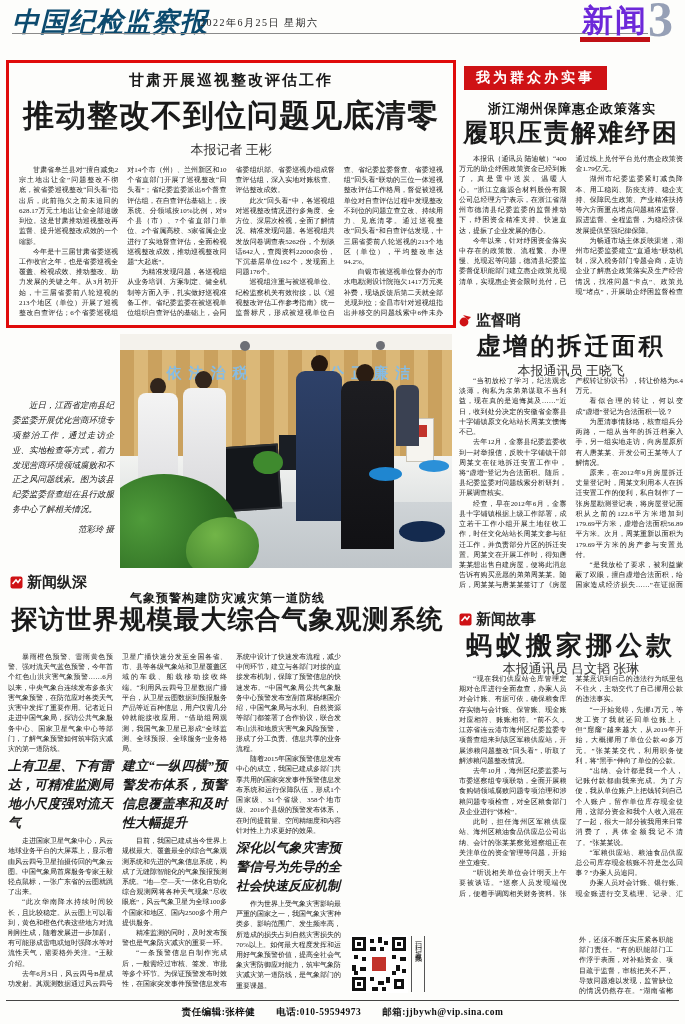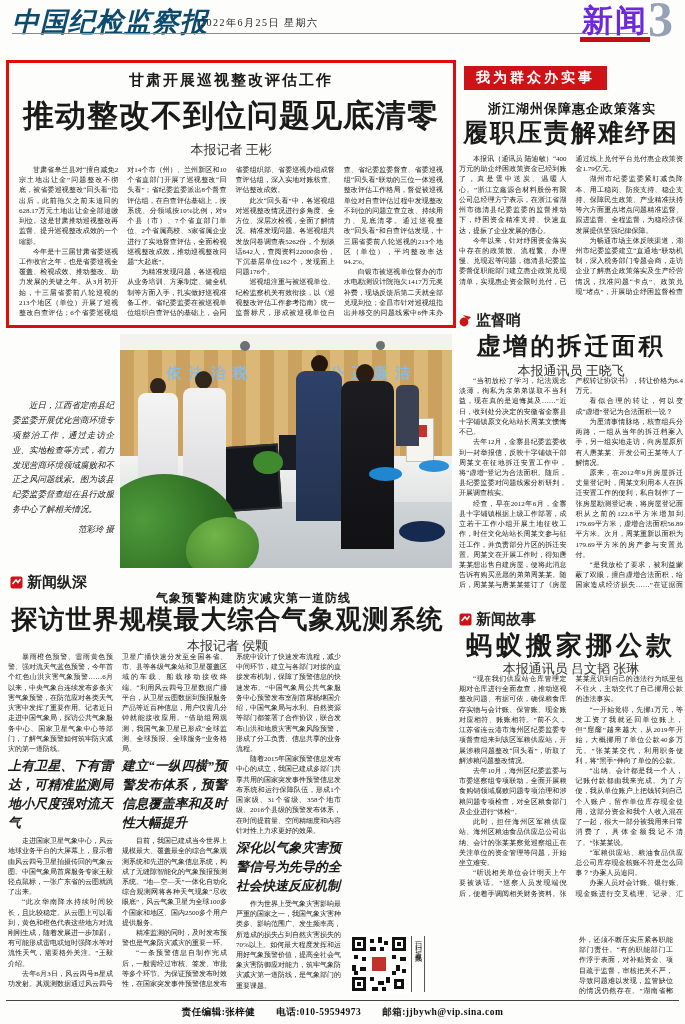--- a/index.html
+++ b/index.html
@@ -45,21 +45,21 @@
   .continuation p{margin:9px;text-indent:0;}
   
   .photo-caption{left:12px;top:398px;width:102px;font-size:8.5px;font-style:italic;line-height:1.75;text-align:justify;}
   .photo-caption .cap{text-indent:2em;margin:0;}
   .photo-credit{text-align:right;margin-top:5px;font-style:italic;}
   .photo{left:120px;top:334px;width:332px;height:234px;overflow:hidden;background:#e9e6df;}
   .photo .ph{position:absolute;}
   .wall-text{font-size:15px;font-weight:bold;color:#86bce4;letter-spacing:7px;white-space:nowrap;}
   
   .depth-badge{left:10px;top:573px;display:flex;align-items:center;gap:4px;font-size:15px;font-weight:bold;color:#222;}
-  .depth-kicker{left:0;top:590px;width:455px;font-size:12px;letter-spacing:1px;padding-left:26px;}
+  .depth-kicker{left:0;top:590px;width:455px;font-size:12px;letter-spacing:1px;}
   .depth-headline{left:0;top:602px;width:455px;font-size:26px;letter-spacing:1px;}
   .depth-byline{left:0;top:637px;width:455px;}
   .depth-body{left:8px;top:652px;width:447px;height:343px;columns:4;column-gap:9px;}
   
   .qr-block{left:350px;top:932px;width:86px;height:64px;background:#fdfdfb;display:flex;align-items:center;gap:3px;}
   .qr-caption{writing-mode:vertical-rl;font-size:7px;letter-spacing:2px;height:56px;border-left:1px solid #555;border-right:1px solid #555;padding:0 1px;color:#222;}
   .footer-rule{left:6px;top:1000px;width:673px;height:1px;background:#444;}
   .footer{left:0;top:1006px;width:685px;text-align:center;font-size:9.5px;font-weight:bold;color:#111;letter-spacing:.5px;}
   .footer span{margin:0 9px;}
   .badge-icon{display:inline-block;line-height:0;}
@@ -160,21 +160,20 @@
     <span class="badge-icon">
       <svg width="13" height="13" viewBox="0 0 13 13">
           <rect x="0.5" y="0.5" width="12" height="12" rx="2" fill="#cf1215"></rect>
           <path d="M2.5 8 L6 4 L8 6.5 L10.5 3" stroke="#fff" stroke-width="1.6" fill="none"></path>
         </svg>
     </span>
     <span>新闻纵深</span>
   </div>
   <div class="abs kicker depth-kicker">气象预警构建防灾减灾第一道防线</div>
   <div class="abs headline depth-headline">探访世界规模最大综合气象观测系统</div>
-  <div class="abs byline depth-byline">本报记者 侯颗</div>
   <div class="abs body-text depth-body">
       <p>暴雨橙色预警、雷雨黄色预警、强对流天气蓝色预警，今年首个红色山洪灾害气象预警……6月以来，中央气象台连续发布多条灾害气象预警，在防范应对各类天气灾害中发挥了重要作用。记者近日走进中国气象局，探访公共气象服务中心、国家卫星气象中心等部门，了解气象预警如何筑牢防灾减灾的第一道防线。</p>
       <p class="sub">上有卫星、下有雷达，可精准监测局地小尺度强对流天气</p>
       <p>走进国家卫星气象中心，风云地球业务平台的大屏幕上，显示着由风云四号卫星拍摄传回的气象云图。中国气象局首席服务专家王毅轻点鼠标，一张广东省的云图就跳了出来。</p>
       <p>“此次华南降水持续时间较长，且比较稳定。从云图上可以看到，黄色和橙色代表这些地方对流刚刚生成，随着发展进一步加剧，有可能形成雷电或短时强降水等对流性天气，需要格外关注。”王毅介绍。</p>
       <p>去年6月3日，风云四号B星成功发射。其观测数据通过风云四号卫星广播快速分发至全国各省、市、县等各级气象站和卫星覆盖区域的车载、船载移动接收终端。“利用风云四号卫星数据广播平台，从卫星云图数据到预报服务产品等近百种信息，用户仅需几分钟就能接收应用。”借助组网观测，我国气象卫星已形成“全球监测、全球预报、全球服务”业务格局。</p>
       <p class="sub">建立“一纵四横”预警发布体系，预警信息覆盖率和及时性大幅提升</p>
       <p>目前，我国已建成当今世界上规模最大、覆盖最全的综合气象观测系统和先进的气象信息系统，构成了无缝隙智能化的气象预报预测系统。“地—空—天”一体化自动化综合观测网将各种天气现象“尽收眼底”，风云气象卫星为全球100多个国家和地区、国内2500多个用户提供服务。</p>
       <p>精准监测的同时，及时发布预警也是气象防灾减灾的重要一环。</p>
       <p>“一条预警信息自制作完成后，一般需经过审核、签发、审批等多个环节。为保证预警发布时效性，在国家突发事件预警信息发布系统中设计了快速发布流程，减少中间环节，建立与各部门对接的直接发布机制，保障了预警信息的快速发布。”中国气象局公共气象服务中心预警发布室副首席杨继国介绍，中国气象局与水利、自然资源等部门都签署了合作协议，联合发布山洪和地质灾害气象风险预警，形成了分工负责、信息共享的业务流程。</p>
@@ -188,21 +187,21 @@
       <svg width="13" height="13" viewBox="0 0 13 13">
           <rect x="0.5" y="0.5" width="12" height="12" rx="2" fill="#cf1215"></rect>
           <path d="M2.5 8 L6 4 L8 6.5 L10.5 3" stroke="#fff" stroke-width="1.6" fill="none"></path>
         </svg>
     </span>
     <span>新闻故事</span>
   </div>
   <div class="abs headline story-headline">蚂蚁搬家挪公款</div>
   <div class="abs byline story-byline">本报通讯员 吕文韬 张琳</div>
   <div class="abs body-text story-body">
-      <p>“现在我们供应站仓库管理定期对仓库进行全面盘查，推动巡视整改问题、有据可依，确保粮食库存实物与会计账、保管账、现金账对应相符、账账相符。”前不久，江苏省连云港市海州区纪委监委专项督查组来到该区军粮供应站，开展涉粮问题整改“回头看”，听取了解涉粮问题整改情况。</p>
+      <p>“现在我们供应站仓库管理定期对仓库进行全面盘查，办案人员对会计账、有据可依，确保粮食库存实物与会计账、保管账、现金账对应相符、账账相符。”前不久，江苏省连云港市海州区纪委监委专项督查组来到该区军粮供应站，开展涉粮问题整改“回头看”，听取了解涉粮问题整改情况。</p>
       <p>去年10月，海州区纪委监委与市委巡察组专项联动，全面开展粮食购销领域腐败问题专项治理和涉粮问题专项检查，对全区粮食部门及企业进行“体检”。</p>
       <p>此时，担任海州区军粮供应站、海州区粮油食品供应总公司出纳、会计的张某某察觉巡察组正在关注单位的资金管理等问题，开始坐立难安。</p>
       <p>“听说相关单位会计明天上午要被谈话。”巡察人员发现端倪后，便着手调阅相关财务资料。张某某意识到自己的违法行为纸里包不住火，主动交代了自己挪用公款的违法事实。</p>
       <p>“一开始觉得，先挪1万元，等发工资了我就还回单位账上，但“窟窿”越来越大，从2019年开始，大概挪用了单位公款40多万元。”张某某交代，利用职务便利，将“黑手”伸向了单位的公款。</p>
       <p>“出纳、会计都是我一个人，记账付款都由我来完成。为了方便，我从单位账户上把钱转到自己个人账户，留作单位库存现金使用，这部分资金和我个人收入混在了一起，很大一部分被我用来日常消费了，具体金额我记不清了。”张某某说。</p>
       <p>“军粮供应站、粮油食品供应总公司库存现金核账不符是怎么回事？”办案人员追问。</p>
       <p>办案人员对会计账、银行账、现金账进行交叉梳理、记录、汇总，张某某挪用公款的事实终于水落石出。2019年4月至2021年7月，张某某利用职务之便先后43次挪用公款共计54.59万元，海州区纪委监委运用第三种形态对张某某予以处理，用人单位解除了与他的劳动合同。</p>
     </div>
 
   <div class="abs continuation">

